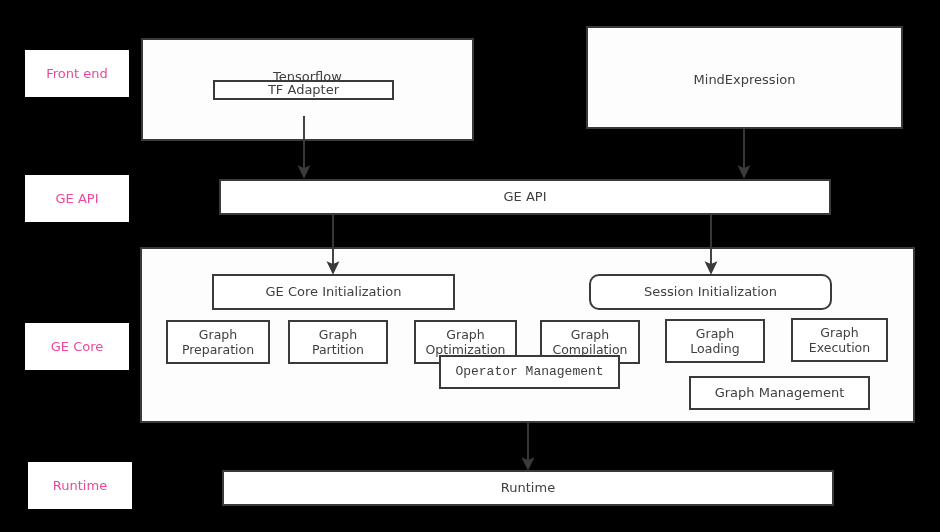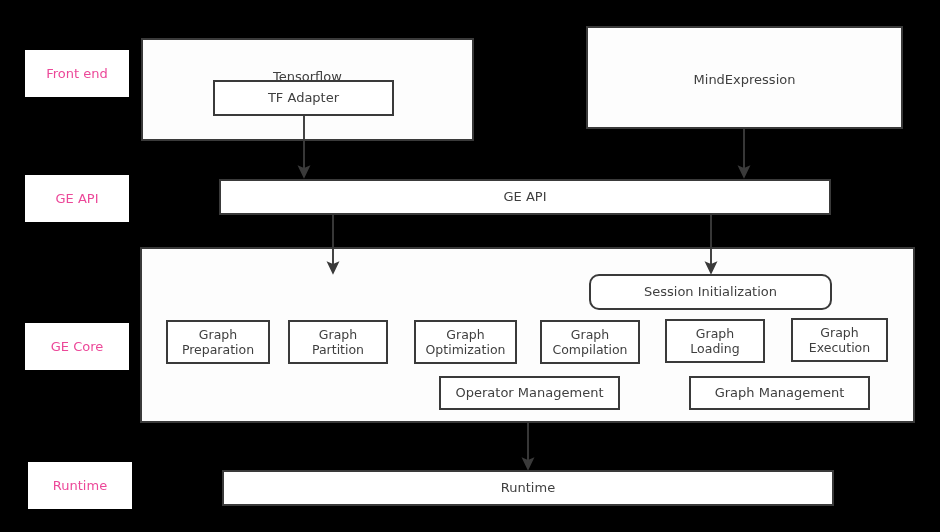--- a/index.html
+++ b/index.html
@@ -93,34 +93,37 @@
     <span>GE Core</span>
   </div>
 
   <div class="layer-chip" style="left:28px; top:462px; width:104px; height:47px;">
     <span>Runtime</span>
   </div>
 
   <div class="box container-box" style="left:141px; top:26px; width:333px; height:103px;margin-top:12px;">
     <span class="container-label" style="top:29px;">Tensorflow</span>
   </div>
-  <div class="box inner-title" style="left:213px; top:80px; width:181px; height:36px;">
+  <div class="box inner-title" style="left:213px; top:80px; width:181px; height:20px;">
     <span>TF Adapter</span>
   </div>
 
   <div class="box container-box" style="left:586px; top:26px; width:317px; height:103px;padding-left:48px;">
     <span class="container-label" style="top:44px;">MindExpression</span>
   </div>
 
   <div class="box bar" style="left:219px; top:179px; width:612px; height:36px;">
     <span>GE API</span>
   </div>
 
   <div class="box container-box" style="left:140px; top:247px; width:775px; height:176px; background:#fdfdfd;"></div>
 
+  <div class="box inner-title" style="left:212px; top:274px; width:243px; height:36px;">
+    <span>GE Core Initialization</span>
+  </div>
   <div class="box inner-title" style="left:589px; top:274px; width:243px; height:36px;border-radius:10px;">
     <span>Session Initialization</span>
   </div>
 
   <div class="box small-box" style="left:166px; top:320px; width:104px; height:44px;">
     <span>Graph
 Preparation</span>
   </div>
   <div class="box small-box" style="left:288px; top:320px; width:100px; height:44px;">
     <span>Graph
@@ -136,21 +139,21 @@
   </div>
   <div class="box small-box" style="left:665px; top:319px; width:100px; height:44px;">
     <span>Graph
 Loading</span>
   </div>
   <div class="box small-box" style="left:791px; top:318px; width:97px; height:44px;">
     <span>Graph
 Execution</span>
   </div>
 
-  <div class="box wide-box" style="left:439px; top:376px; width:181px; height:34px;">
+  <div class="box wide-box" style="left:439px; top:355px; width:181px; height:34px;font-family:Liberation Mono, monospace;">
     <span>Operator Management</span>
   </div>
   <div class="box wide-box" style="left:689px; top:376px; width:181px; height:34px;">
     <span>Graph Management</span>
   </div>
 
   <div class="box bar" style="left:222px; top:470px; width:612px; height:36px;">
     <span>Runtime</span>
   </div>
 

